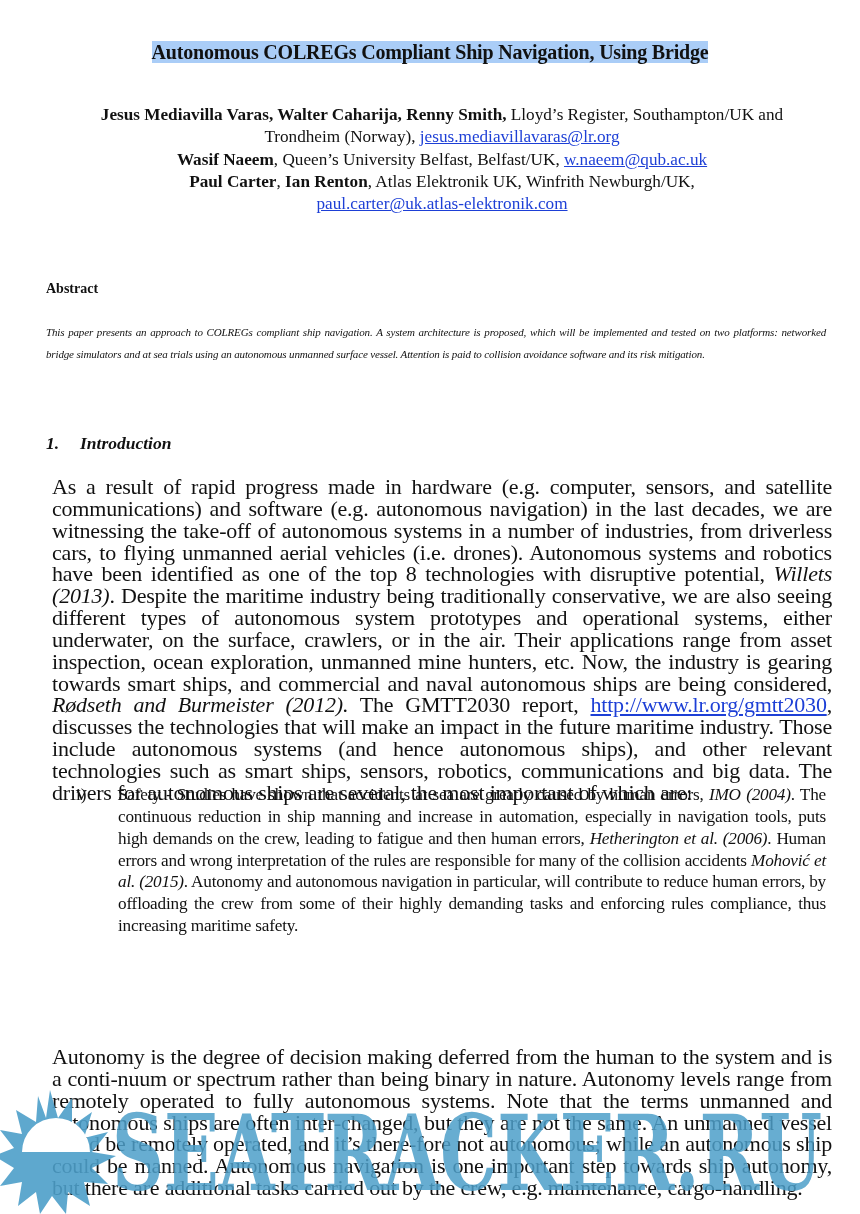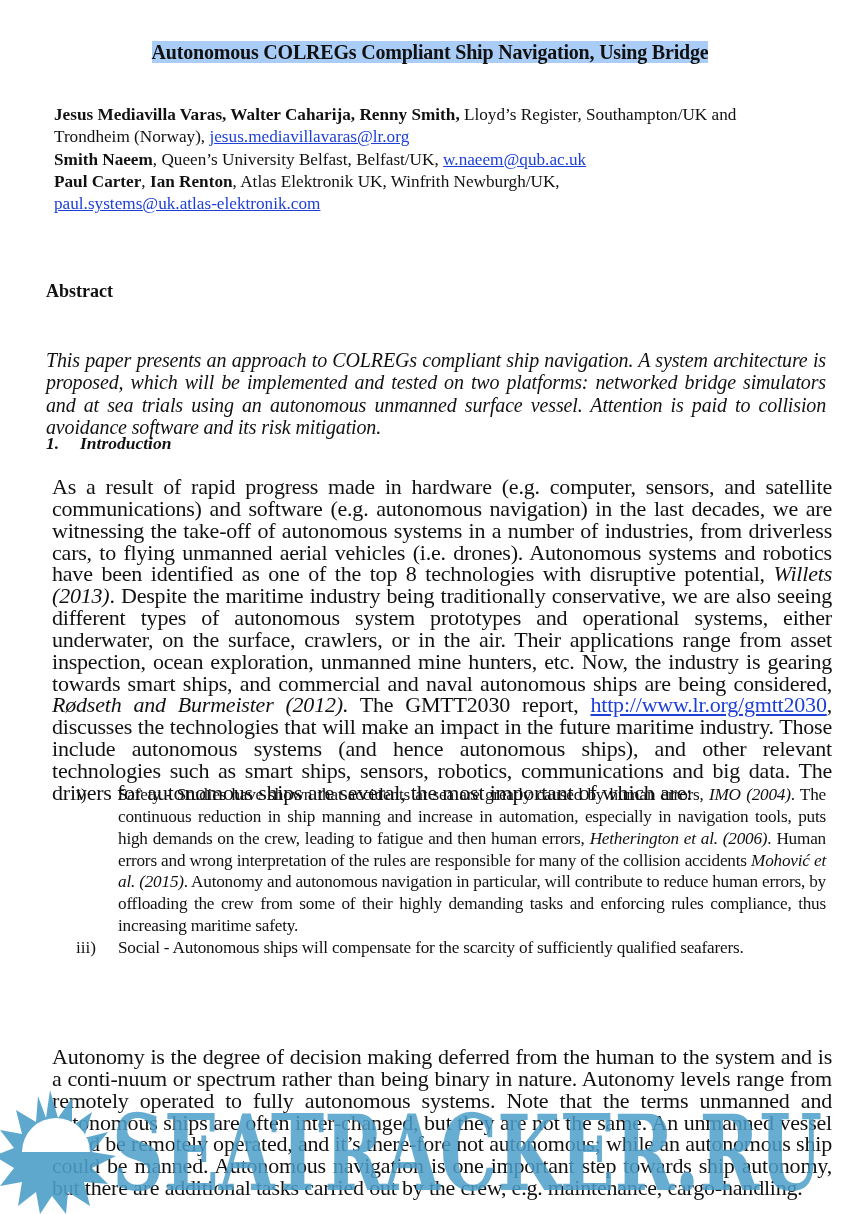--- a/index.html
+++ b/index.html
@@ -10,33 +10,32 @@
     }
     .page { position: absolute; left: 0; top: 0; width: 860px; height: 1214px; }
     .title {
       position: absolute; left: 40px; width: 780px; top: 26px;
       text-align: center; font-weight: bold; font-size: 20px; line-height: 29px;
       letter-spacing: -0.2px;
       margin-top: 12px;
     }
     .title span { background: #aacdf7; }
     .authors {
-      position: absolute; left: 54px; width: 740px; top: 104px;
-      text-align: left; font-size: 17.2px; line-height: 22.3px;
+      position: absolute; left: 72px; width: 740px; top: 104px;
+      text-align: center; font-size: 17.2px; line-height: 22.3px;
     }
     .authors b { font-weight: bold; }
     a, .link { color: #1d3fd6; text-decoration: underline; }
     .h-abstract {
-      position: absolute; left: 46px; top: 281px; font-weight: bold; font-size: 18px;
+      position: absolute; left: 46px; top: 281px; font-weight: bold; font-size: 14px;
     }
     .abstract {
       position: absolute; left: 46px; width: 780px; top: 321px;
-      font-style: italic; font-size: 20px; line-height: 22.4px; text-align: justify;
+      font-style: italic; font-size: 11px; line-height: 22.4px; text-align: justify;
       letter-spacing: -0.15px;
-      margin-top: 28px;
     }
     .h-intro {
       position: absolute; left: 46px; top: 433px; font-weight: bold; font-size: 17.5px; font-style: italic;
     }
     .h-intro .num { display: inline-block; width: 34px; }
     .body-p {
       position: absolute; left: 52px; width: 780px;
       font-size: 22px; line-height: 21.85px; text-align: justify;
       letter-spacing: -0.2px;
     }
@@ -62,46 +61,42 @@
 
   <div class="title">
     <span>Autonomous COLREGs Compliant Ship Navigation, Using Bridge</span><br>
   </div>
 
   <div class="authors">
     <div>
       <b>Jesus Mediavilla Varas, Walter Caharija, Renny Smith,</b><span> Lloyd’s Register, Southampton/UK and Trondheim (Norway), </span><a>jesus.mediavillavaras@lr.org</a>
     </div>
     <div>
-      <b>Smith Naeem</b><span>, Queen’s University Belfast, Belfast/UK, </span><a>w.naeem@qub.ac.uk</a>
+      <b>Wasif Naeem</b><span>, Queen’s University Belfast, Belfast/UK, </span><a>w.naeem@qub.ac.uk</a>
     </div>
     <div>
       <b>Paul Carter</b><span>, </span><b>Ian Renton</b><span>, Atlas Elektronik UK, Winfrith Newburgh/UK,</span><br>
-      <a>paul.systems@uk.atlas-elektronik.com</a>
+      <a>paul.carter@uk.atlas-elektronik.com</a>
     </div>
   </div>
 
   <div class="h-abstract">Abstract</div>
   <div class="abstract">This paper presents an approach to COLREGs compliant ship navigation. A system architecture is proposed, which will be implemented and tested on two platforms: networked bridge simulators and at sea trials using an autonomous unmanned surface vessel. Attention is paid to collision avoidance software and its risk mitigation.</div>
 
   <div class="h-intro">
     <span class="num">1.</span><span>Introduction</span>
   </div>
 
   <div class="body-p p1"><span>As a result of rapid progress made in hardware (e.g. computer, sensors, and satellite communications) and software (e.g. autonomous navigation) in the last decades, we are witnessing the take-off of autonomous systems in a number of industries, from driverless cars, to flying unmanned aerial vehicles (i.e. drones). Autonomous systems and robotics have been identified as one of the top 8 technologies with disruptive potential, </span><em>Willets (2013)</em><span>. Despite the maritime industry being traditionally conservative, we are also seeing different types of autonomous system prototypes and operational systems, either underwater, on the surface, crawlers, or in the air. Their applications range from asset inspection, ocean exploration, unmanned mine hunters, etc. Now, the industry is gearing towards smart ships, and commercial and naval autonomous ships are being considered, </span><em>Rødseth and Burmeister (2012).</em><span> The GMTT2030 report, </span><a>http://www.lr.org/gmtt2030</a><span>, discusses the technologies that will make an impact in the future maritime industry. Those include autonomous systems (and hence autonomous ships), and other relevant technologies such as smart ships, sensors, robotics, communications and big data. The drivers for autonomous ships are several, the most important of which are:</span></div>
 
   <div class="list">
     <div class="li">
       <span class="marker">i)</span>
       <span class="txt"><span>Safety - Studies have shown that accidents at sea are greatly caused by human errors, </span><em>IMO (2004)</em><span>. The continuous reduction in ship manning and increase in automation, especially in navigation tools, puts high demands on the crew, leading to fatigue and then human errors, </span><em>Hetherington et al. (2006)</em><span>. Human errors and wrong interpretation of the rules are responsible for many of the collision accidents </span><em>Mohović et al. (2015)</em><span>. Autonomy and autonomous navigation in particular, will contribute to reduce human errors, by offloading the crew from some of their highly demanding tasks and enforcing rules compliance, thus increasing maritime safety.</span></span>
     </div>
-    <div class="li">
-      <span class="marker">iii)</span>
-      <span class="txt">Social - Autonomous ships will compensate for the scarcity of sufficiently qualified seafarers.</span>
-    </div>
   </div>
 
   <div class="body-p p2">Autonomy is the degree of decision making deferred from the human to the system and is a conti-nuum or spectrum rather than being binary in nature. Autonomy levels range from remotely operated to fully autonomous systems. Note that the terms unmanned and autonomous ships are often inter-changed, but they are not the same. An unmanned vessel could be remotely operated, and it’s there-fore not autonomous; while an autonomous ship could be manned. Autonomous navigation is one important step towards ship autonomy, but there are additional tasks carried out by the crew, e.g. maintenance, cargo-handling.</div>
 
   <svg class="watermark" viewBox="0 0 860 124" xmlns="http://www.w3.org/2000/svg">
     <g>
       <polygon fill="#4d9fc9" opacity="0.9" points="50,0 58,28 72,8 72,36 92,22 84,48 108,42 92,62 116,66 92,78 108,94 84,92 90,116 68,102 66,124 52,106 40,124 36,102 18,116 22,92 0,96 14,78 -6,66 14,58 0,40 22,44 16,20 36,32 38,6 46,28"></polygon>
       <path d="M22,62 A34,34 0 0 1 90,62 Z" fill="#ffffff"></path>
     </g>
     <text x="112" y="100" font-family="DejaVu Serif, serif" font-weight="bold" font-size="104" fill="#4d9fc9" opacity="0.85" textLength="710" lengthAdjust="spacingAndGlyphs">SEATRACKER.RU</text>

